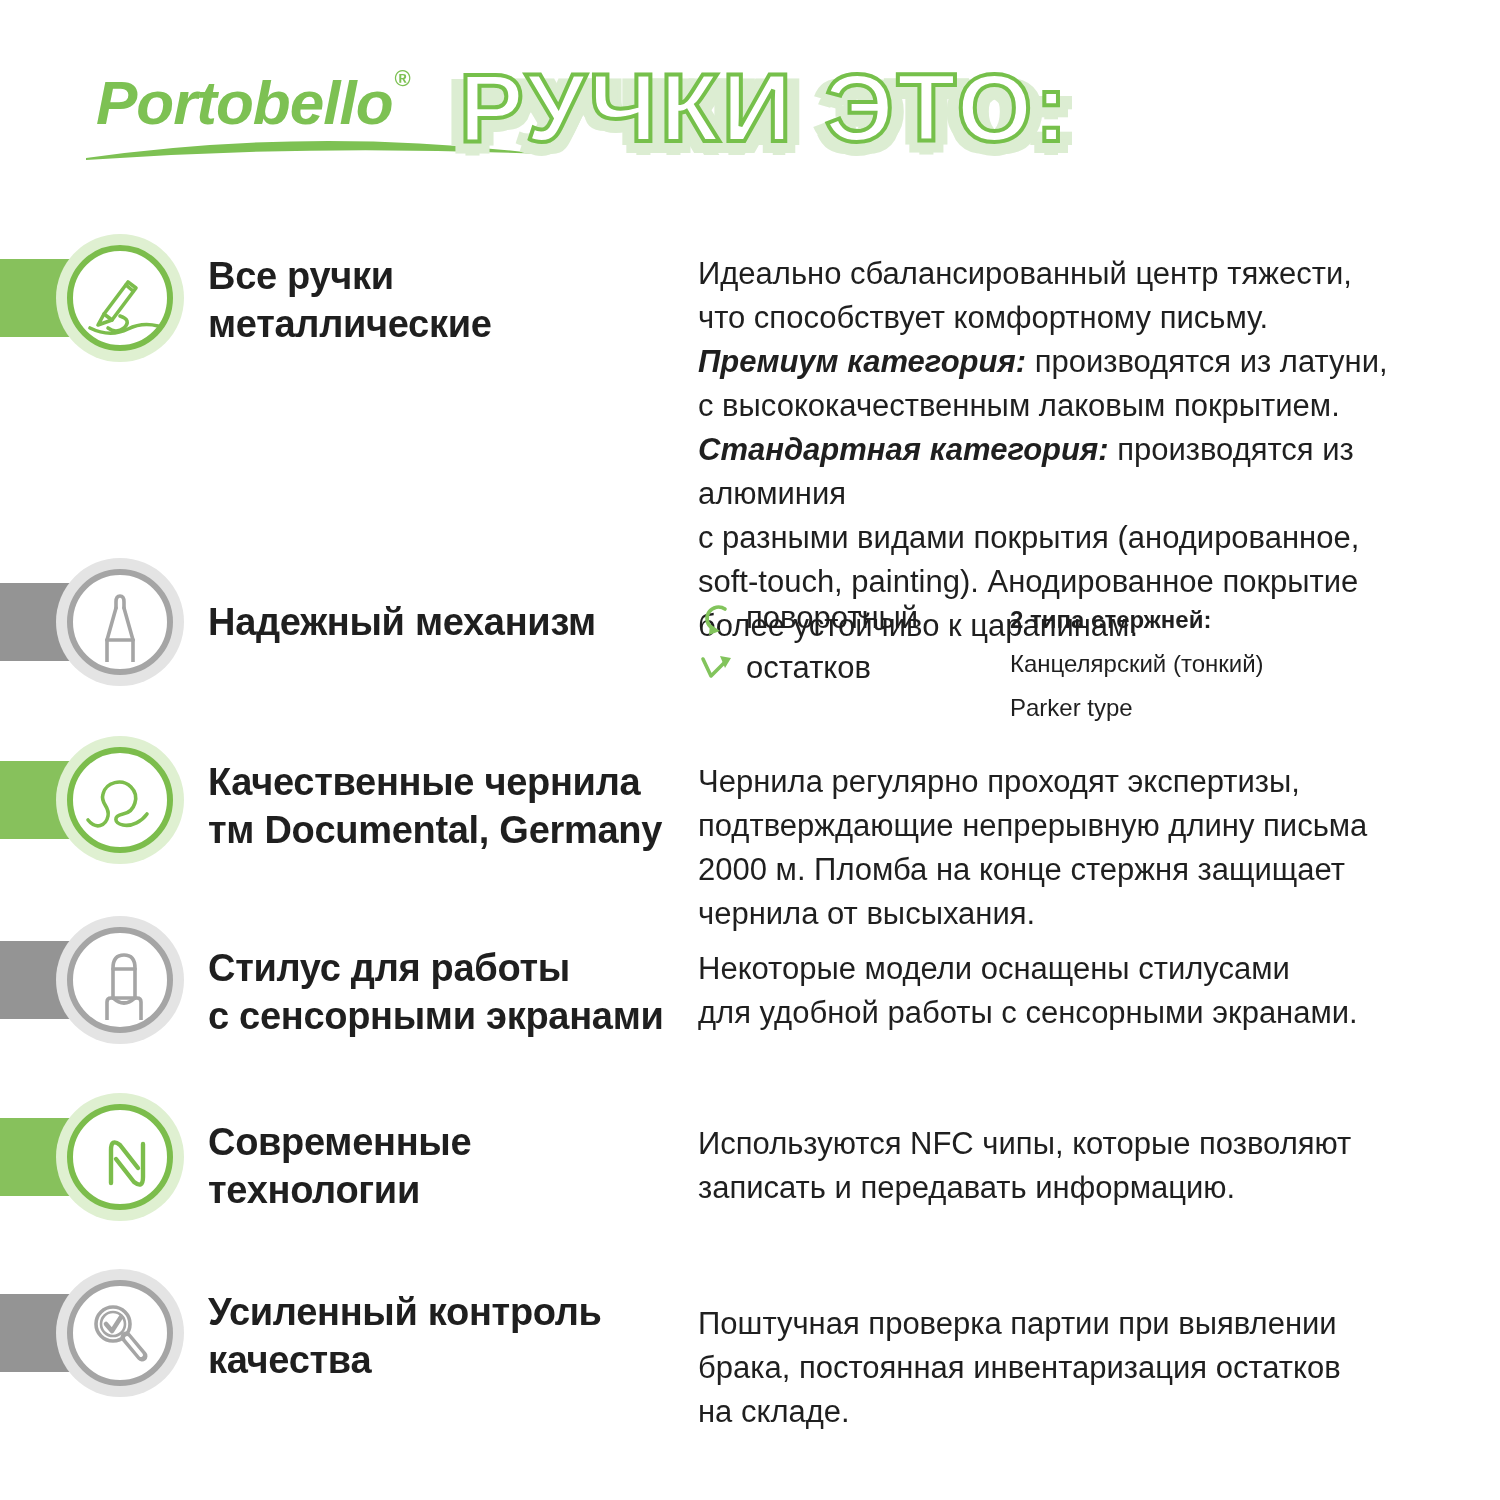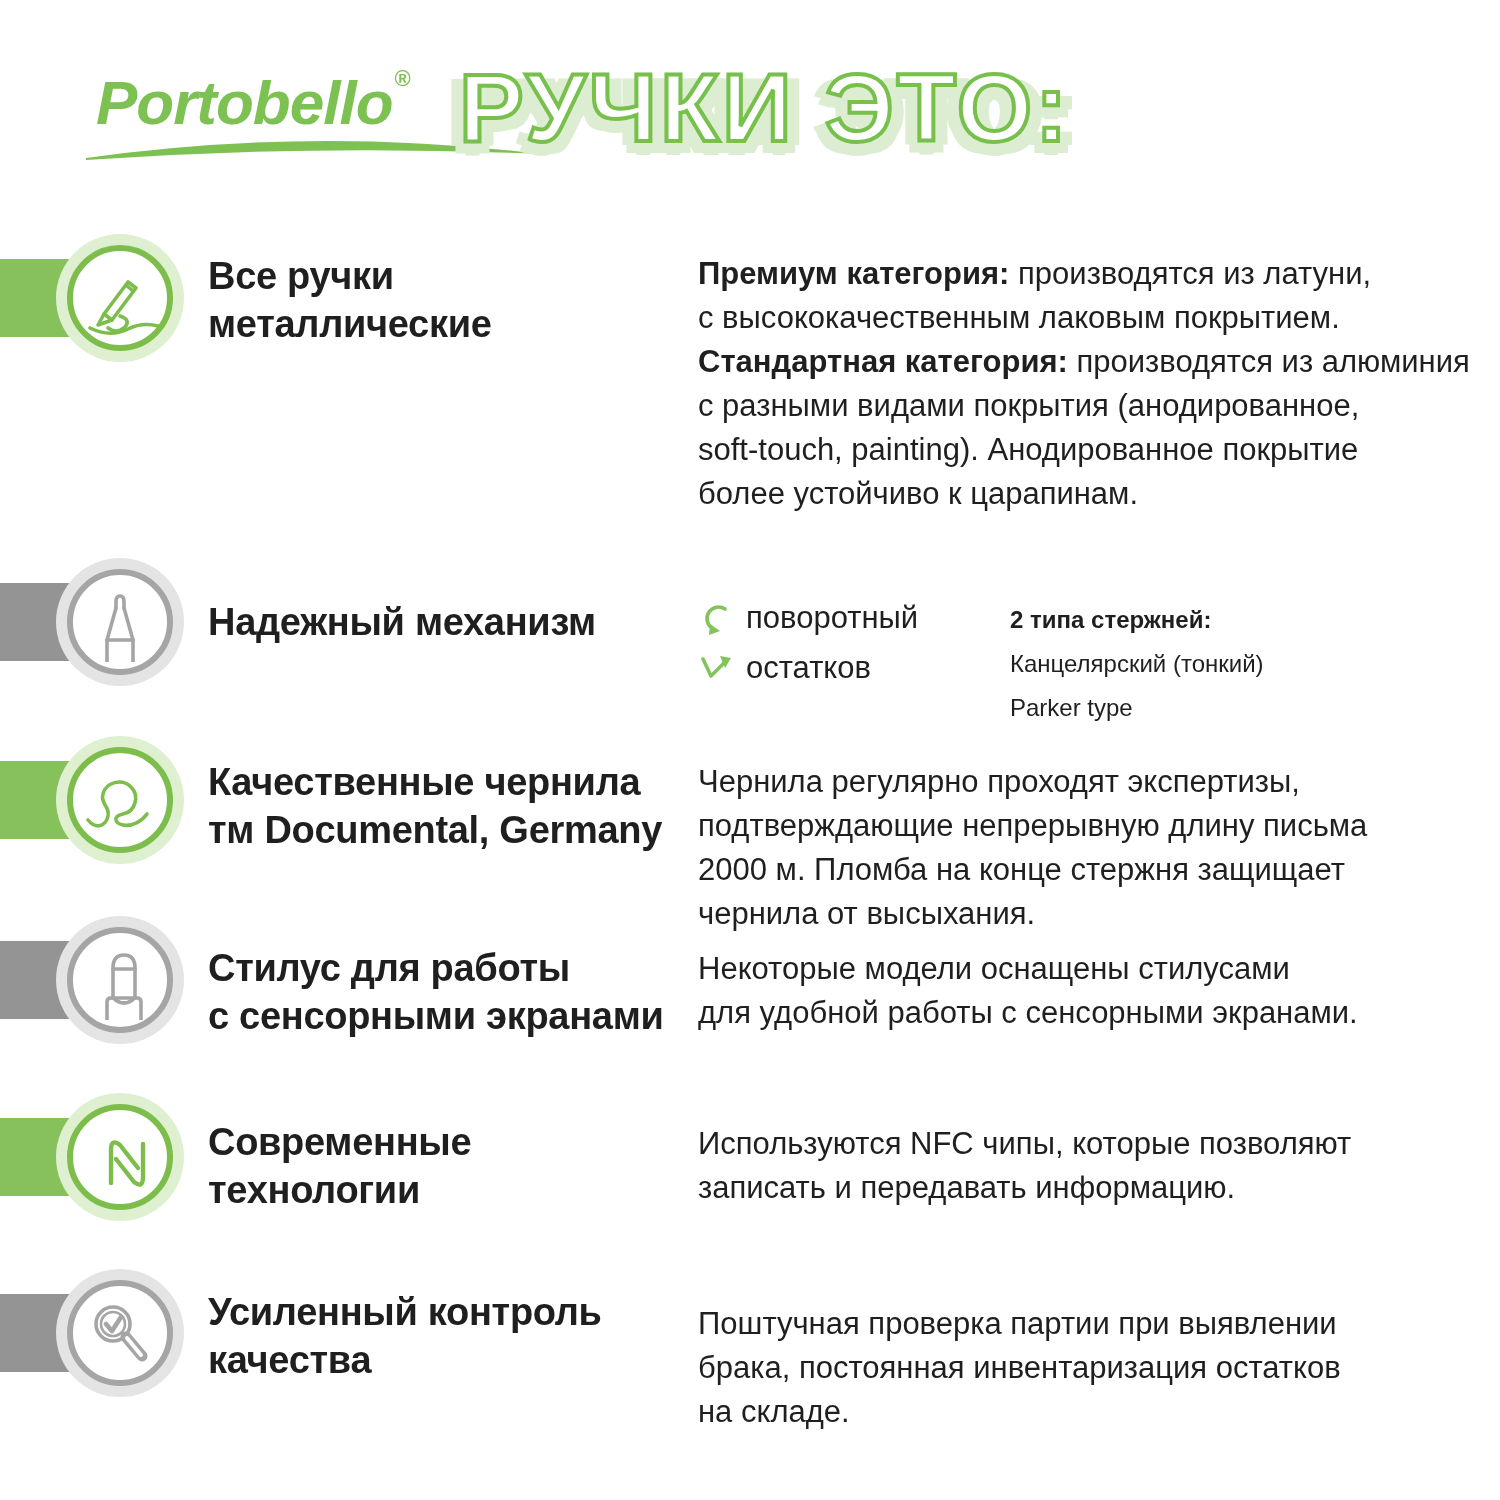--- a/index.html
+++ b/index.html
@@ -17,21 +17,21 @@
   .bar{position:absolute;left:0;width:165px;height:78px;}
   .bar.green{background:var(--accent-green);}
   .bar.gray{background:var(--accent-gray);}
   .circle{position:absolute;left:67px;width:106px;height:106px;border-radius:50%;background:#fff;
           box-sizing:border-box;display:flex;align-items:center;justify-content:center;}
   .circle.green{border:6px solid var(--icon-green);box-shadow:0 0 0 11px var(--halo-green);}
   .circle.gray{border:6px solid var(--icon-gray);box-shadow:0 0 0 11px var(--halo-gray);}
   .heading{position:absolute;left:208px;margin:0;font-size:38px;line-height:48px;font-weight:700;
            white-space:pre-line;letter-spacing:-0.3px;}
   .content{position:absolute;left:698px;font-size:31px;line-height:44px;white-space:pre-line;}
-  .b{font-weight:700;}
+  .b{font-weight:700;font-style:italic;}
   
   .mech-col1{position:absolute;left:698px;top:600px;}
   .mech-option{display:flex;align-items:center;margin-bottom:14px;}
   .mech-option svg{margin-right:12px;}
   .mech-label{font-size:31px;}
   .mech-col2{position:absolute;left:1010px;top:598px;font-size:24px;line-height:44px;white-space:pre-line;}
   .mech-title{font-weight:700;}
   
   .st-green{stroke:var(--icon-green);fill:none;stroke-width:4;stroke-linecap:round;stroke-linejoin:round;}
   .st-gray{stroke:var(--icon-gray);fill:none;stroke-width:4;stroke-linecap:round;stroke-linejoin:round;}
@@ -59,21 +59,23 @@
           <path d="M24 56 L48 24 L56 30 L32 62 Z"></path>
           <path d="M24 56 L18 67 L32 62"></path>
           <path d="M46 27 L53 33"></path>
           <path d="M10 70 Q 30 80 48 71 Q 62 64 78 68"></path>
           <path d="M40 58 Q 52 62 44 70 Q 36 76 28 70"></path>
         </g>
       </svg>
     </div>
     <h2 class="heading" style="top:252px">Все ручки
 металлические</h2>
-    <div class="content" style="top:252px"><span class="b">Премиум категория:</span><span> производятся из латуни,
+    <div class="content" style="top:252px"><span>Идеально сбалансированный центр тяжести,
+что способствует комфортному письму.
+</span><span class="b">Премиум категория:</span><span> производятся из латуни,
 с высококачественным лаковым покрытием.
 </span><span class="b">Стандартная категория:</span><span> производятся из алюминия
 с разными видами покрытия (анодированное,
 soft-touch, painting). Анодированное покрытие
 более устойчиво к царапинам.</span></div>
   </section>
 
   <section>
     <div class="bar gray" style="top:583px"></div>
     <div class="circle gray" style="top:569px">

